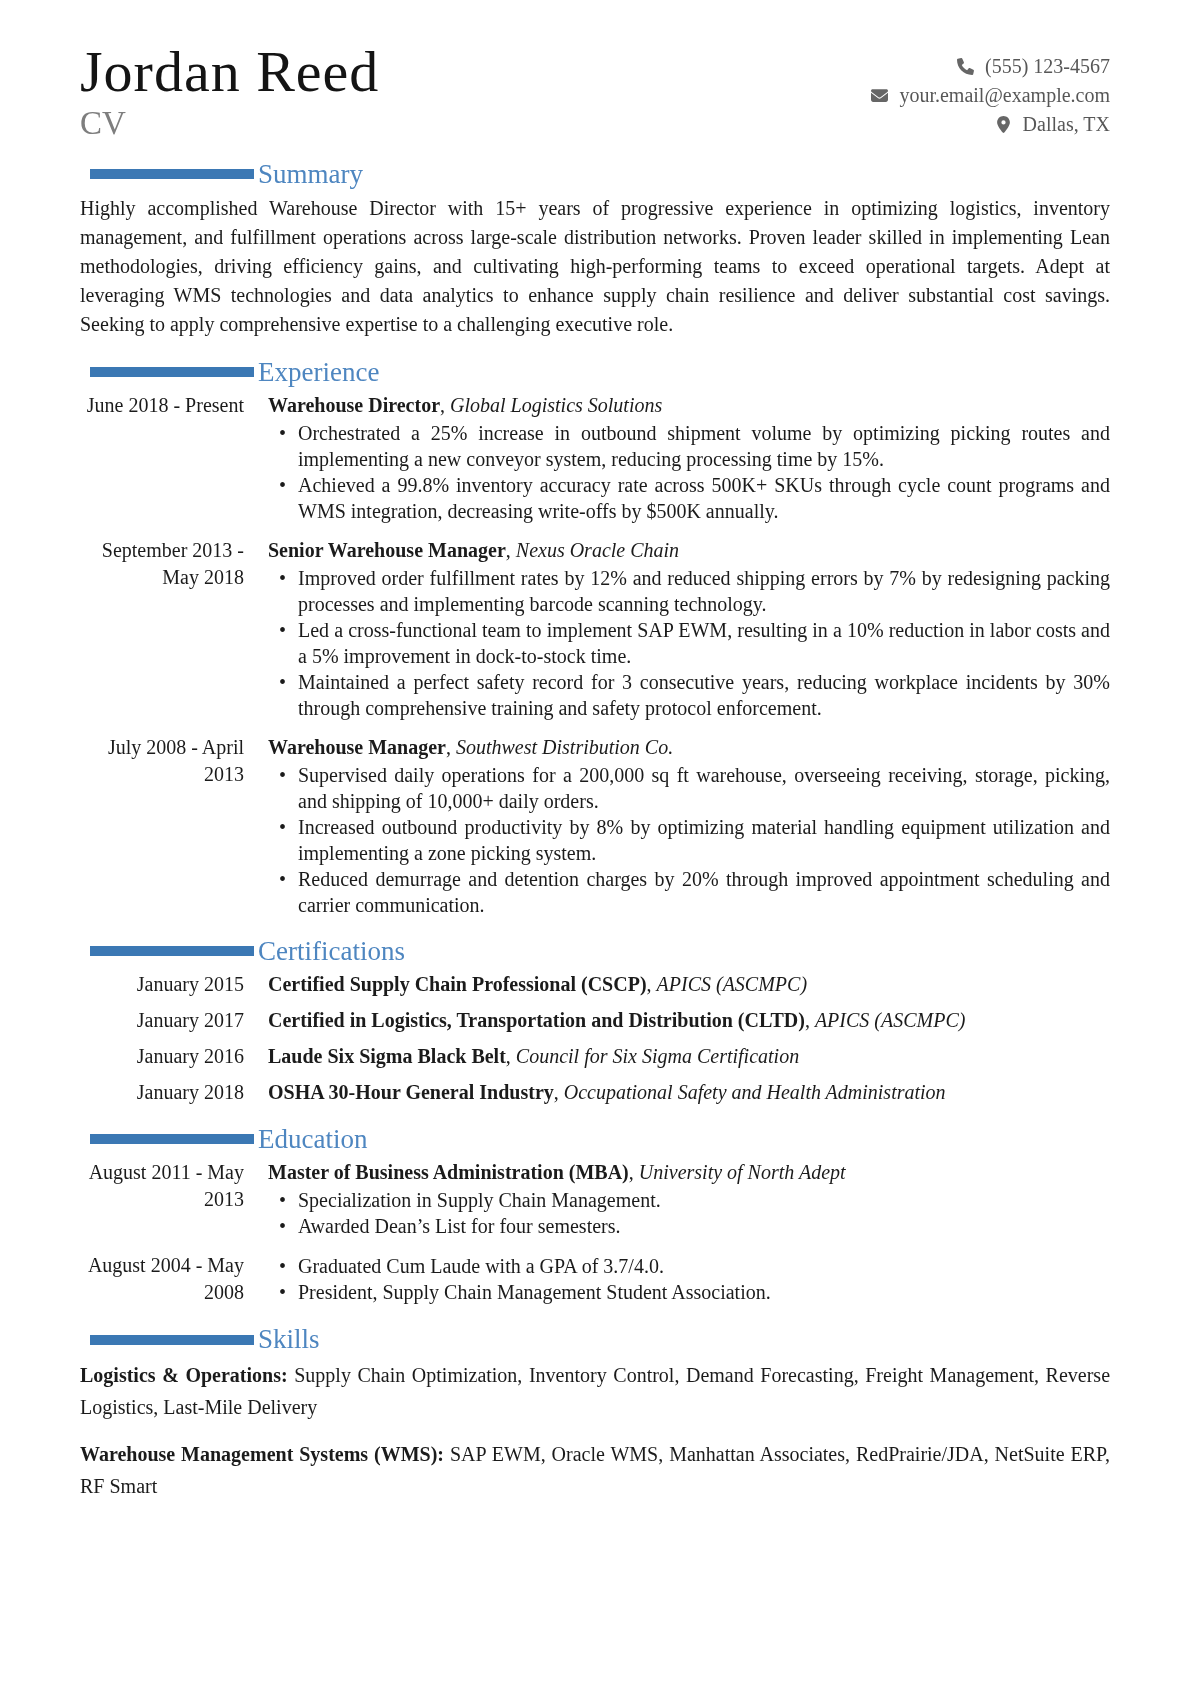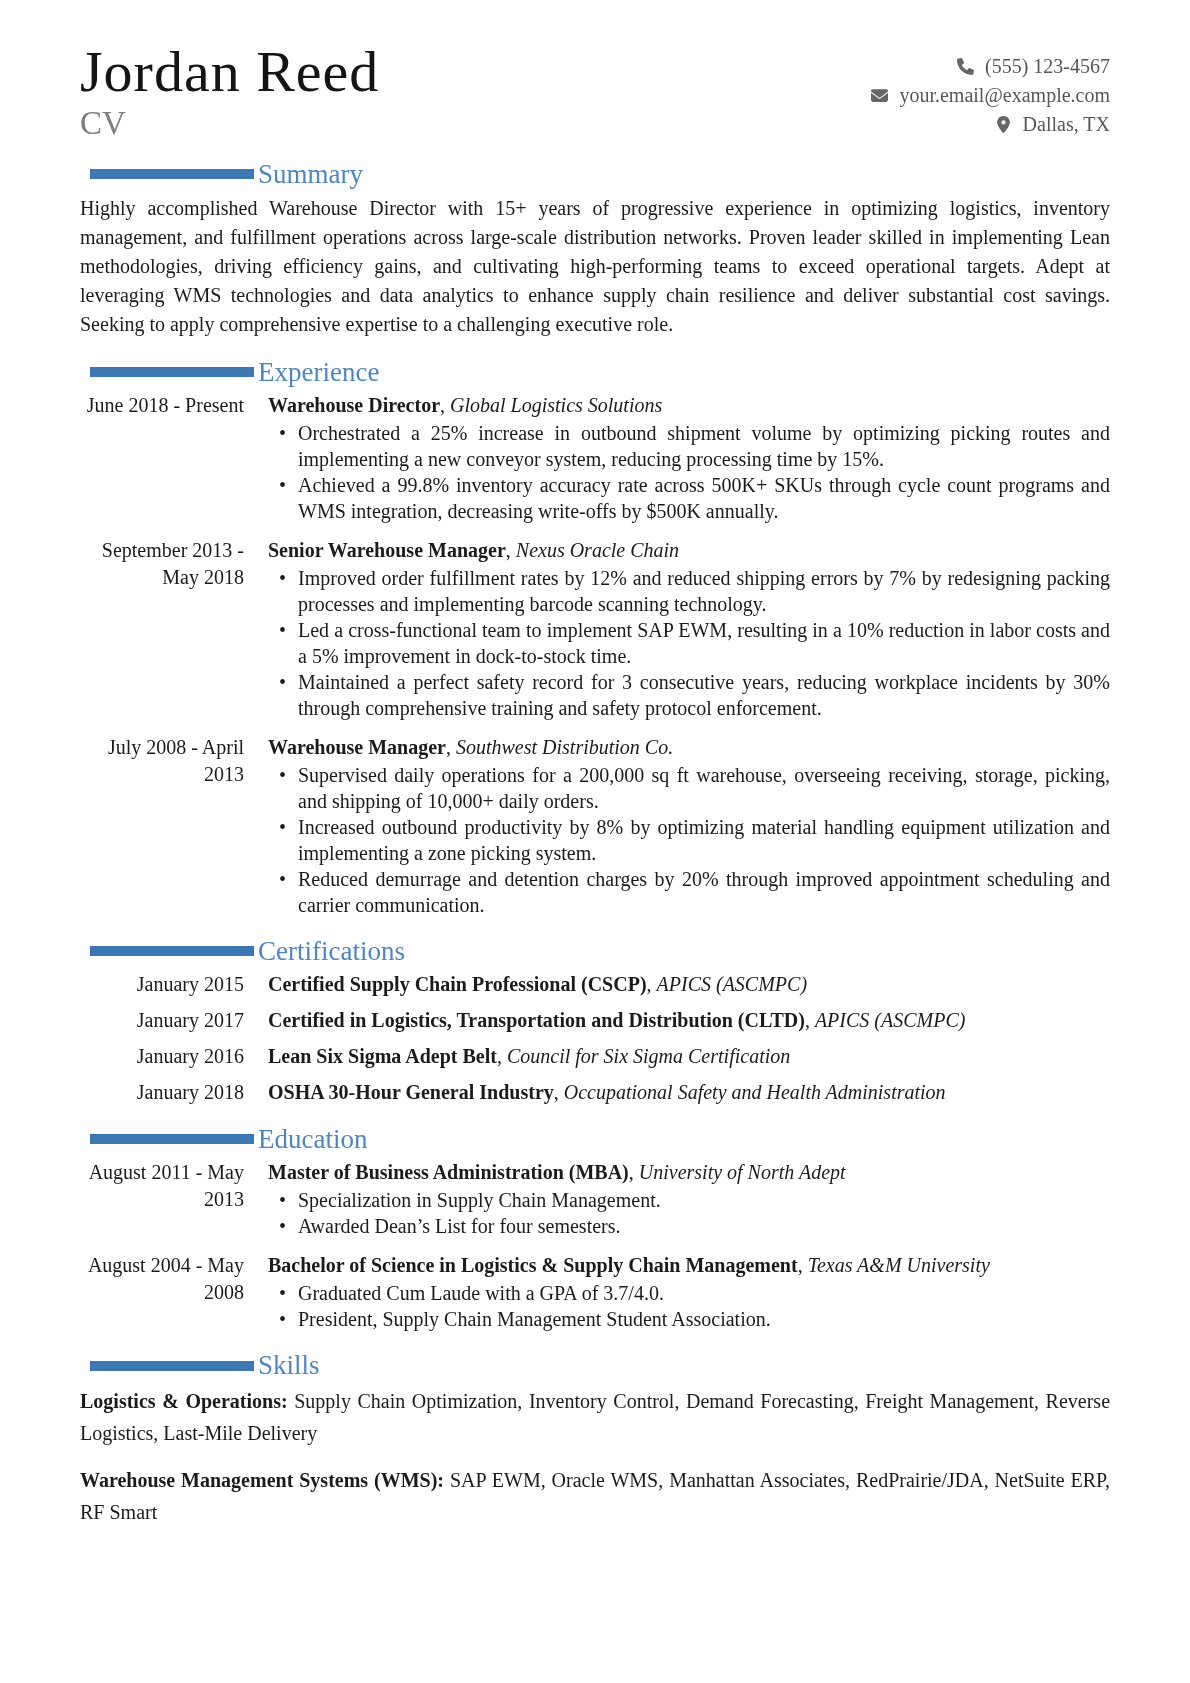--- a/index.html
+++ b/index.html
@@ -154,21 +154,21 @@
     <div class="entry centry">
       <div class="entry-dates">January 2015</div>
       <div class="entry-body"><span class="cert-name">Certified Supply Chain Professional (CSCP)</span><span>,</span> <span class="issuer">APICS (ASCMPC)</span></div>
     </div>
     <div class="entry centry">
       <div class="entry-dates">January 2017</div>
       <div class="entry-body"><span class="cert-name">Certified in Logistics, Transportation and Distribution (CLTD)</span><span>,</span> <span class="issuer">APICS (ASCMPC)</span></div>
     </div>
     <div class="entry centry">
       <div class="entry-dates">January 2016</div>
-      <div class="entry-body"><span class="cert-name">Lean Six Sigma Adept Belt</span><span>,</span> <span class="issuer">Council for Six Sigma Certification</span></div>
+      <div class="entry-body"><span class="cert-name">Laude Six Sigma Black Belt</span><span>,</span> <span class="issuer">Council for Six Sigma Certification</span></div>
     </div>
     <div class="entry centry">
       <div class="entry-dates">January 2018</div>
       <div class="entry-body"><span class="cert-name">OSHA 30-Hour General Industry</span><span>,</span> <span class="issuer">Occupational Safety and Health Administration</span></div>
     </div>
   </div>
 
   <div class="section">
     <div class="section-header">
       <div class="section-bar" style="background: rgb(59, 120, 180);"></div>
@@ -182,21 +182,20 @@
         <ul class="bullets">
           <li>Specialization in Supply Chain Management.</li>
           <li>Awarded Dean’s List for four semesters.</li>
         </ul>
       </div>
     </div>
 
     <div class="entry">
       <div class="entry-dates">August 2004 - May 2008</div>
       <div class="entry-body">
-        <div class="entry-title"><span class="degree">Bachelor of Science in Logistics &amp; Supply Chain Management</span><span>,</span> <span class="school">Texas A&amp;M University</span></div>
         <ul class="bullets">
           <li>Graduated Cum Laude with a GPA of 3.7/4.0.</li>
           <li>President, Supply Chain Management Student Association.</li>
         </ul>
       </div>
     </div>
   </div>
 
   <div class="section">
     <div class="section-header">

